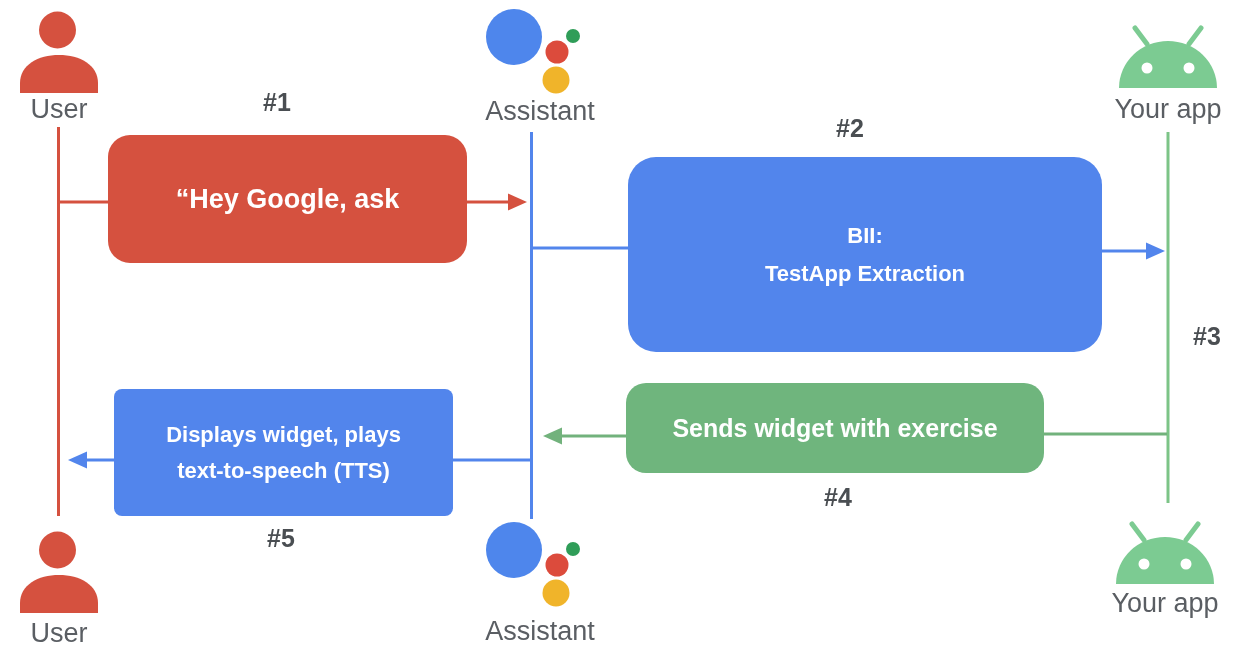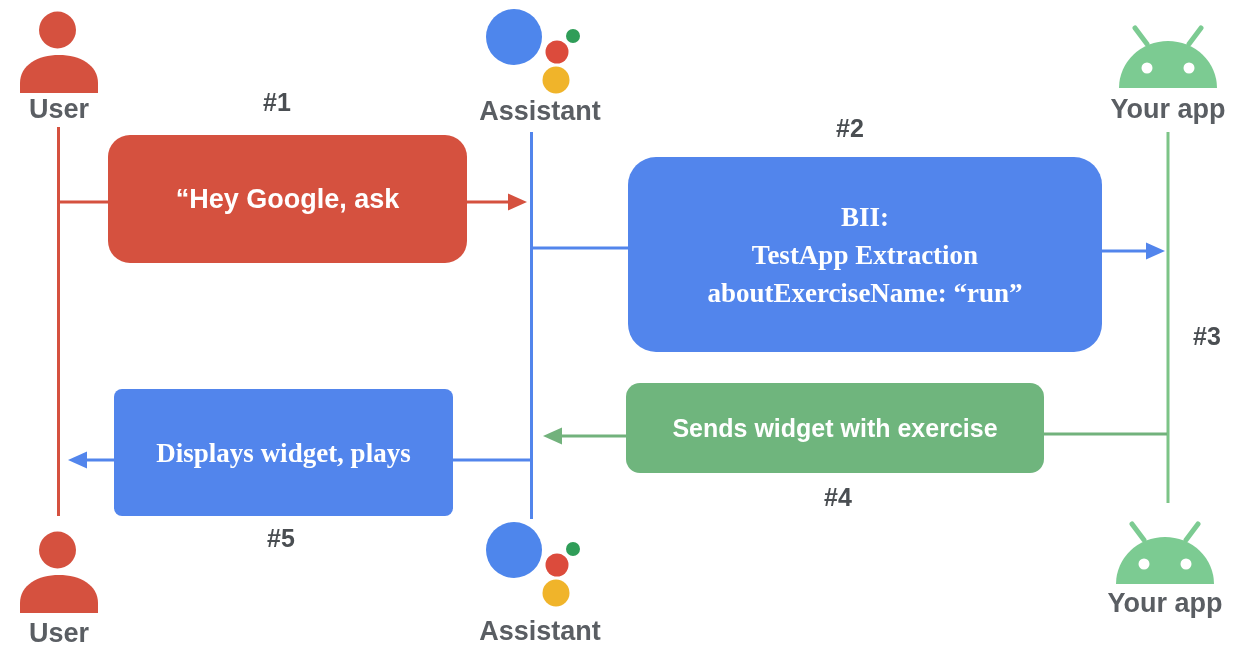--- a/index.html
+++ b/index.html
@@ -11,29 +11,29 @@
     overflow:hidden;
   }
   #wires{position:absolute;left:0;top:0;width:1244px;height:658px;}
   .box{
     position:absolute;
     display:flex;flex-direction:column;justify-content:center;align-items:center;
     color:#ffffff;font-weight:700;text-align:center;
   }
   .box span{display:block;}
   .box-red{background:var(--red);border-radius:22px;font-size:27px;line-height:38px;}
-  .box-blue{background:var(--blue);font-size:27px;line-height:38px;font-family:Liberation Serif, serif;}
-  .box-green{background:var(--green-box);border-radius:14px;font-size:25px;line-height:30px;}
+  .box-blue{background:var(--blue);font-size:22px;line-height:38px;}
+  .box-green{background:var(--green-box);border-radius:20px;font-size:25px;line-height:30px;}
   .stepnum{
     position:absolute;transform:translateX(-50%);
     color:var(--number-gray);font-size:25px;font-weight:700;white-space:nowrap;
   }
   .actor-label{
     position:absolute;transform:translateX(-50%);
-    color:var(--label-gray);font-size:27px;font-weight:700;white-space:nowrap;
+    color:var(--label-gray);font-size:27px;font-weight:400;white-space:nowrap;
   }
   .icon{position:absolute;}
 </style>
 </head>
 <body>
 
 <div id="stage">
 
   <svg id="wires" viewBox="0 0 1244 658">
 
@@ -85,33 +85,33 @@
 
   <div class="stepnum" style="left:277px;top:88px">#1</div>
   <div class="box box-red" style="left:108px;top:135px;width:359px;height:128px">
     <span>“Hey Google, ask</span>
   </div>
 
   <div class="stepnum" style="left:850px;top:114px">#2</div>
   <div class="box box-blue" style="left:628px;top:157px;width:474px;height:195px;border-radius:28px">
     <span>BII:</span>
     <span>TestApp Extraction</span>
-    <span>aboutExerciseName: “run”</span>
   </div>
 
   <div class="stepnum" style="left:1207px;top:322px">#3</div>
 
   <div class="stepnum" style="left:838px;top:483px">#4</div>
   <div class="box box-green" style="left:626px;top:383px;width:418px;height:90px">
     <span>Sends widget with exercise</span>
   </div>
 
   <div class="stepnum" style="left:281px;top:524px">#5</div>
   <div class="box box-blue" style="left:114px;top:389px;width:339px;height:127px;border-radius:8px;line-height:36px">
     <span>Displays widget, plays</span>
+    <span>text-to-speech (TTS)</span>
   </div>
 
   <svg class="icon" style="left:18px;top:530px" width="82" height="83" viewBox="0 0 82 83">
     <circle cx="39.5" cy="20" r="18.5" fill="#D5513F"></circle>
     <path d="M2,83 L80,83 L80,73 C80,55 62,45 41,45 C20,45 2,55 2,73 Z" fill="#D5513F"></path>
   </svg>
   <div class="actor-label" style="left:59px;top:618px">User</div>
 
   <svg class="icon" style="left:484px;top:522px" width="100" height="88" viewBox="0 0 100 88">
     <circle cx="30" cy="28" r="28" fill="#4E86EC"></circle>

